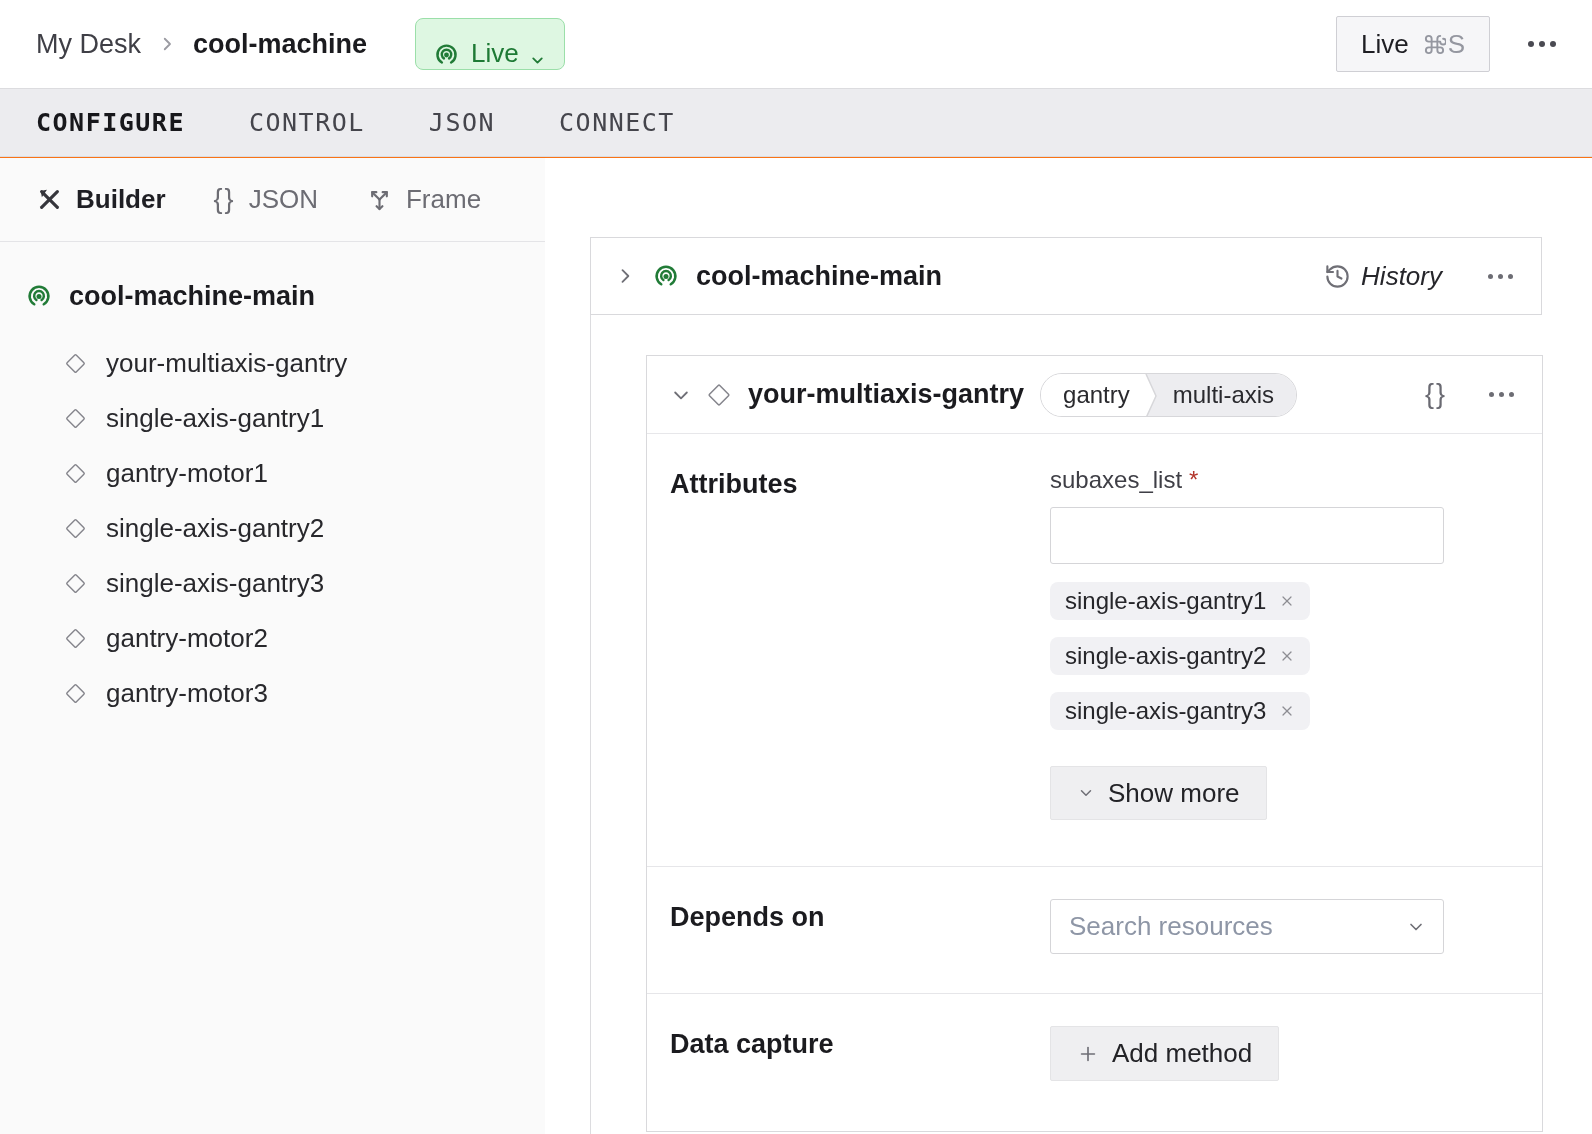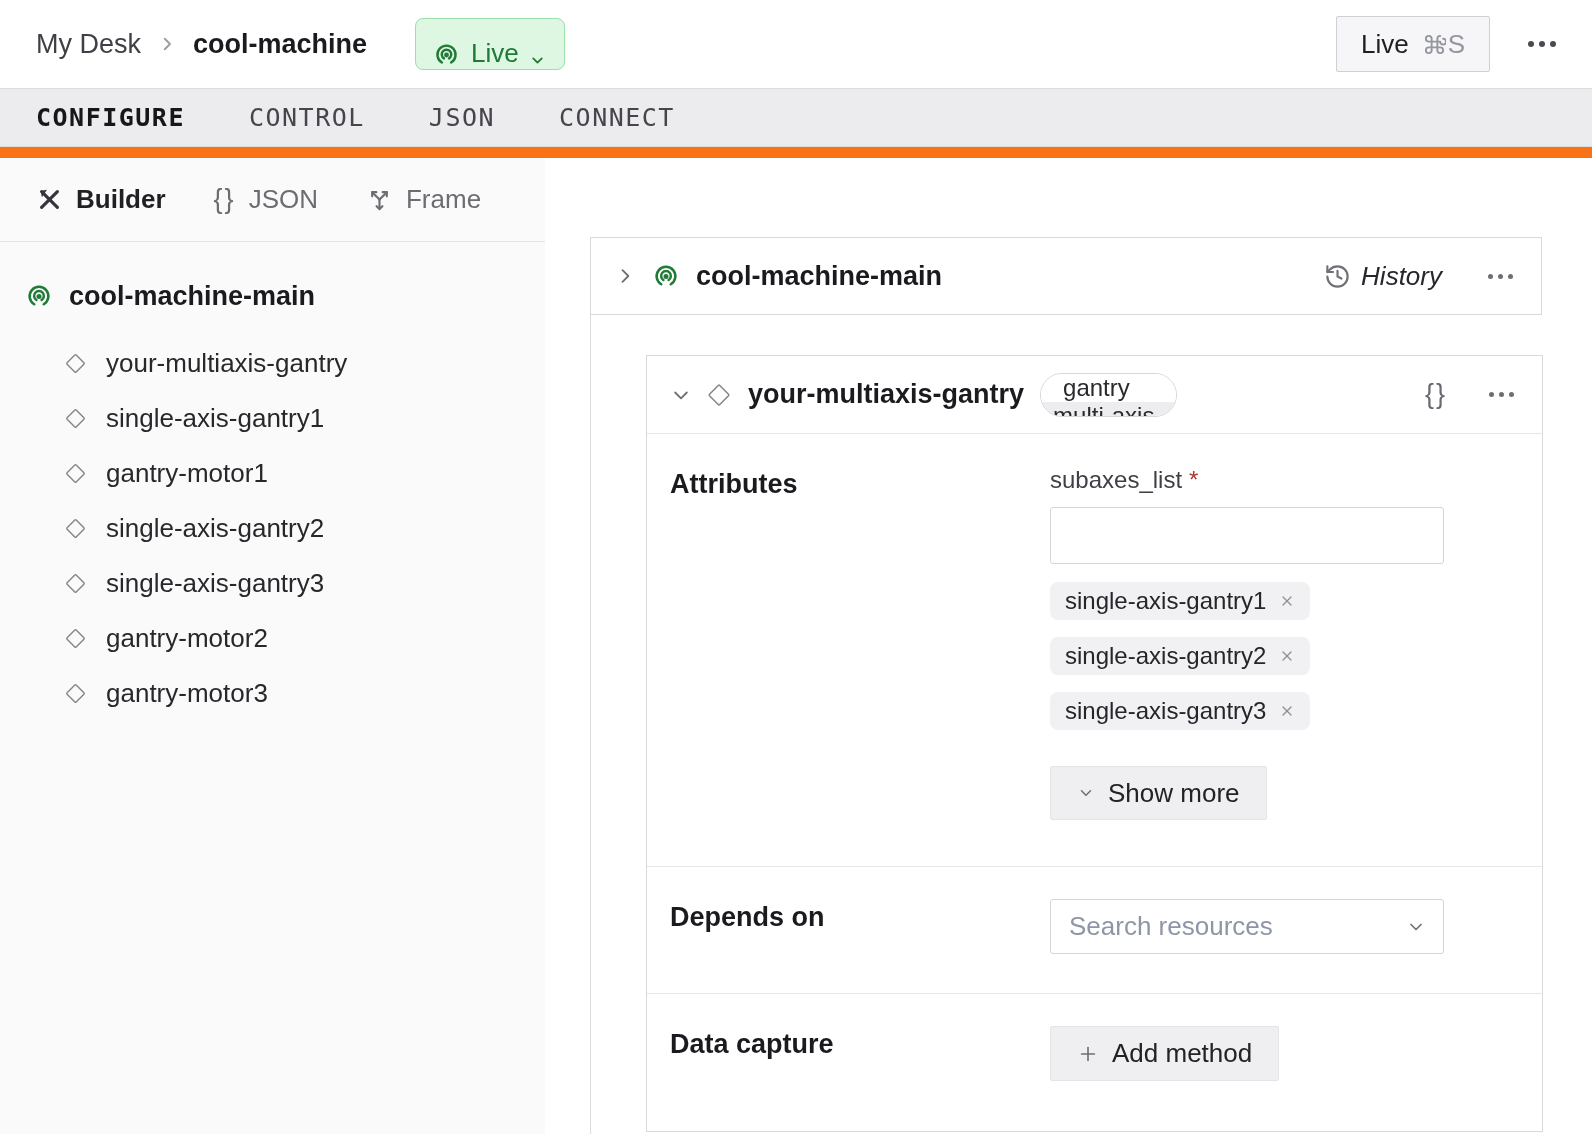--- a/index.html
+++ b/index.html
@@ -31,21 +31,21 @@
     gap:14px; cursor:pointer;
   }
   .save-label { font-size:26px; color:#1e1e23; }
   .save-shortcut { display:flex; align-items:center; gap:2px; color:#9597a0; font-size:26px; }
   .kebab { display:flex; gap:5px; margin-left:34px; cursor:pointer; padding:8px 4px; }
   .kebab i { width:6px; height:6px; border-radius:50%; background:#4a4a52; }
   .kebab.small i { width:5px; height:5px; background:#6d6d74; }
 
   
   .tabbar {
-    position:absolute; left:0; top:88px; width:100%; height:59px;
+    position:absolute; left:0; top:88px; width:100%; height:69px;
     background:#ececef; border-top:1px solid #dcdcdf; border-bottom:1px solid #dcdcdf;
     display:flex; align-items:center; gap:64px; padding:0 36px;
     font-family:"DejaVu Sans Mono","Liberation Mono",monospace;
     font-size:25px; letter-spacing:1.5px;
   }
   .tab { color:#45454c; cursor:pointer; }
   .tab.active { color:#17171b; font-weight:700; }
 
   
   .sidebar {
@@ -76,21 +76,21 @@
   }
   .part-title { margin-left:15px; font-size:27px; font-weight:700; color:#1b1b1f; }
   .history-btn { margin-left:auto; display:flex; align-items:center; gap:10px; cursor:pointer;font-style:italic; }
   .history-label { font-size:26px; color:#26262b; }
   .part-header .kebab { margin-left:42px; }
   .part-body { flex:1; border-left:1px solid #dcdcdf; padding:40px 0 0 55px; }
 
   .component-card { width:897px; border:1px solid #d9d9dc; background:#fff; }
   .card-header { height:78px; display:flex; align-items:center; padding:0 24px; border-bottom:1px solid #e7e7ea; }
   .card-title { margin-left:16px; font-size:27px; font-weight:700; color:#1b1b1f; white-space:nowrap; }
-  .type-badge { margin-left:16px; height:44px; display:flex; align-items:stretch; border:1px solid #d7d7da; border-radius:22px; overflow:hidden; font-size:24px; color:#2a2a2e;flex-direction:column; }
+  .type-badge { margin-left:16px; height:44px; display:flex; align-items:stretch; border:1px solid #d7d7da; border-radius:22px; overflow:hidden; font-size:24px; color:#2a2a2e; }
   .type-badge .seg1 { display:flex; align-items:center; padding:0 14px 0 22px; background:#fff; }
   .type-badge .seg2 { display:flex; align-items:center; padding:0 22px 0 12px; background:#ededf0; }
   .braces-btn { margin-left:auto; font-size:27px; font-weight:500; color:#6a6a72; letter-spacing:2px; cursor:pointer; }
   .card-header .kebab { margin-left:38px; }
 
   .section { display:flex; padding:32px 24px 46px 23px; }
   .section + .section { border-top:1px solid #e6e6e9; }
   .section-label { width:380px; flex:none; font-size:27px; font-weight:700; color:#1b1b1f; padding-top:3px; }
   .field-col { width:394px; }
   .field-label-row { font-size:24px; color:#3f3f46; display:flex; gap:7px; }

